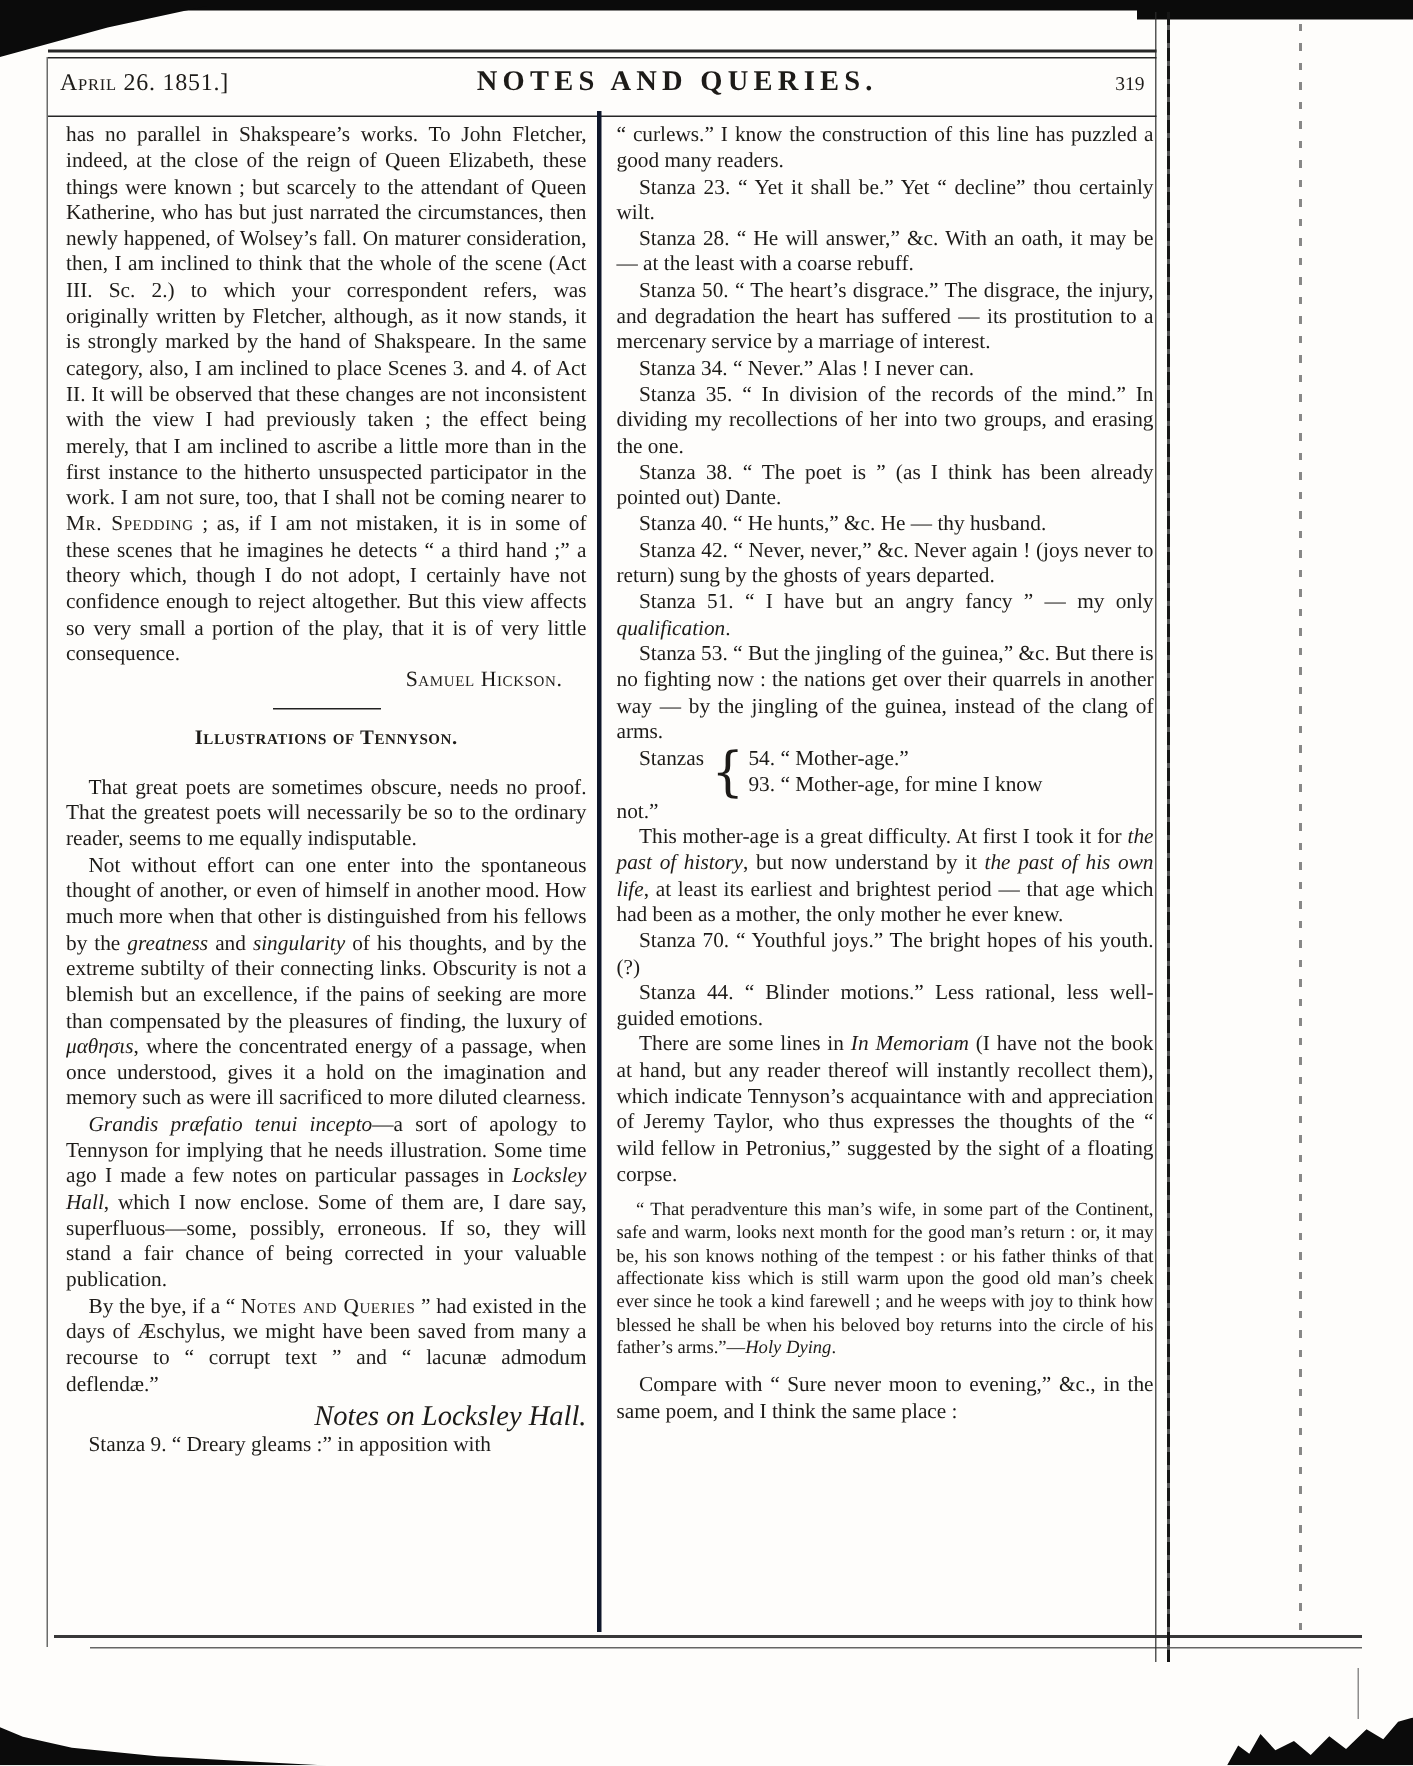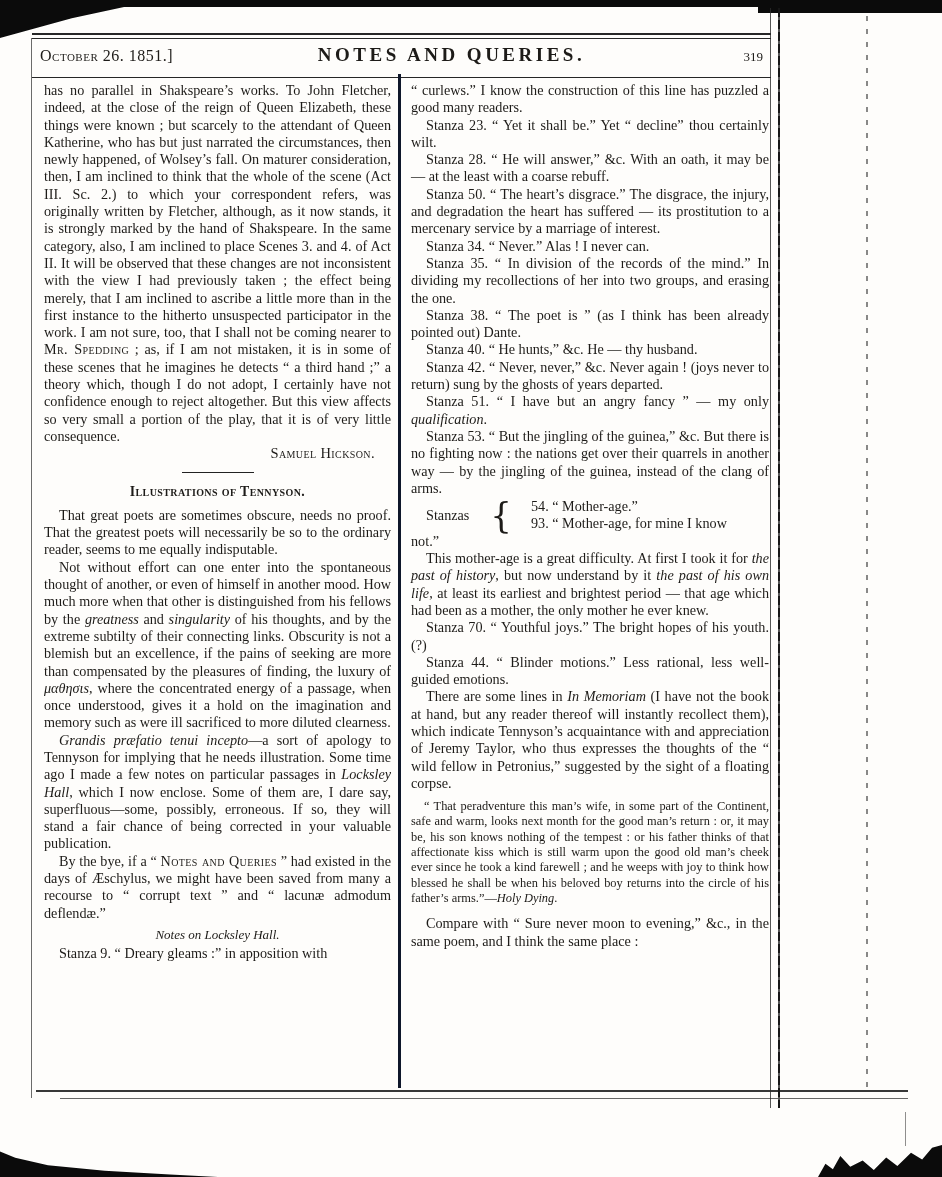--- a/index.html
+++ b/index.html
@@ -41,26 +41,26 @@
   .columns{position:absolute;left:32px;top:74px;width:739px;height:1014px;display:flex;}
   .col{box-sizing:border-box;}
   .col-left{width:369px;padding:8px 7px 0 12px;border-right:3px solid #0f172a;}
   .col-right{flex:1;padding:8px 2px 0 10px;}
   p.para{margin:0;font-size:14.2px;line-height:17.3px;text-align:justify;}
   p.indent{text-indent:15px;}
   p.noindent{text-indent:0;}
   p.signature{text-align:right;padding-right:16px;font-size:14.5px;}
   .sc{font-variant:small-caps;letter-spacing:.4px;}
   p.divider{width:72px;height:0;border-top:1.5px solid #222;margin:9px auto 10px;}
-  p.heading{text-align:center;font-weight:700;letter-spacing:2px;font-size:13.8px;margin:1px 0 7px;text-indent:0;}
-  p.subheading{text-align:center;font-size:13px;margin:4px 0 2px;text-indent:0;}
+  p.heading{text-align:center;font-weight:700;letter-spacing:2px;font-size:13.8px;margin:1px 0 17px;text-indent:0;}
+  p.subheading{text-align:right;font-size:19px;margin:4px 0 2px;text-indent:0;}
   p.quote{font-size:12.4px;line-height:15.3px;margin:7px 0 9px;text-indent:13px;}
   p.gap{margin-top:9px;}
   
-  .brace-row{display:flex;align-items:center;margin:1px 0 0 0;font-size:14.2px;line-height:17.3px;gap:16px;}
+  .brace-row{display:flex;align-items:flex-start;margin:1px 0 0 0;font-size:14.2px;line-height:17.3px;}
   .brace-label{margin-left:15px;}
   .brace-char{font-size:34px;font-weight:400;margin:0 3px 0 5px;line-height:1;
     font-family:"DejaVu Serif",serif;transform:scaleY(1.05);}
   .brace-lines div{line-height:17.3px;}
   .brace-cont{margin:0;font-size:14.2px;line-height:17.3px;text-align:left;}
 </style>
 </head>
 <body>
 
 <div class="artifact top-bar"></div>
@@ -76,21 +76,21 @@
 <div class="artifact bottom-tick"></div>
 
 <div class="frame-left"></div>
 
 <div class="header">
   <div class="header-rules-top">
     <div class="rule thick"></div>
     <div class="rule"></div>
   </div>
   <div class="header-row">
-    <div class="header-date">October 26. 1851.]</div>
+    <div class="header-date">April 26. 1851.]</div>
     <div class="header-title">NOTES AND QUERIES.</div>
     <div class="header-page">319</div>
   </div>
   <div class="rule"></div>
 </div>
 
 <div class="columns">
   <div class="col col-left">
       <p class="para noindent">has no parallel in Shakspeare’s works.  To John Fletcher, indeed, at the close of the reign of Queen Elizabeth, these things were known ; but scarcely to the attendant of Queen Katherine, who has but just narrated the circumstances, then newly happened, of Wolsey’s fall.  On maturer consideration, then, I am inclined to think that the whole of the scene (Act III. Sc. 2.) to which your correspondent refers, was originally written by Fletcher, although, as it now stands, it is strongly marked by the hand of Shakspeare.  In the same category, also, I am inclined to place Scenes 3. and 4. of Act II.  It will be observed that these changes are not inconsistent with the view I had previously taken ; the effect being merely, that I am inclined to ascribe a little more than in the first instance to the hitherto unsuspected participator in the work.  I am not sure, too, that I shall not be coming nearer to <span class="sc">Mr. Spedding</span> ; as, if I am not mistaken, it is in some of these scenes that he imagines he detects “ a third hand ;” a theory which, though I do not adopt, I certainly have not confidence enough to reject altogether. But this view affects so very small a portion of the play, that it is of very little consequence.</p>
       <p class="para signature"><span class="sc">Samuel Hickson.</span></p>

